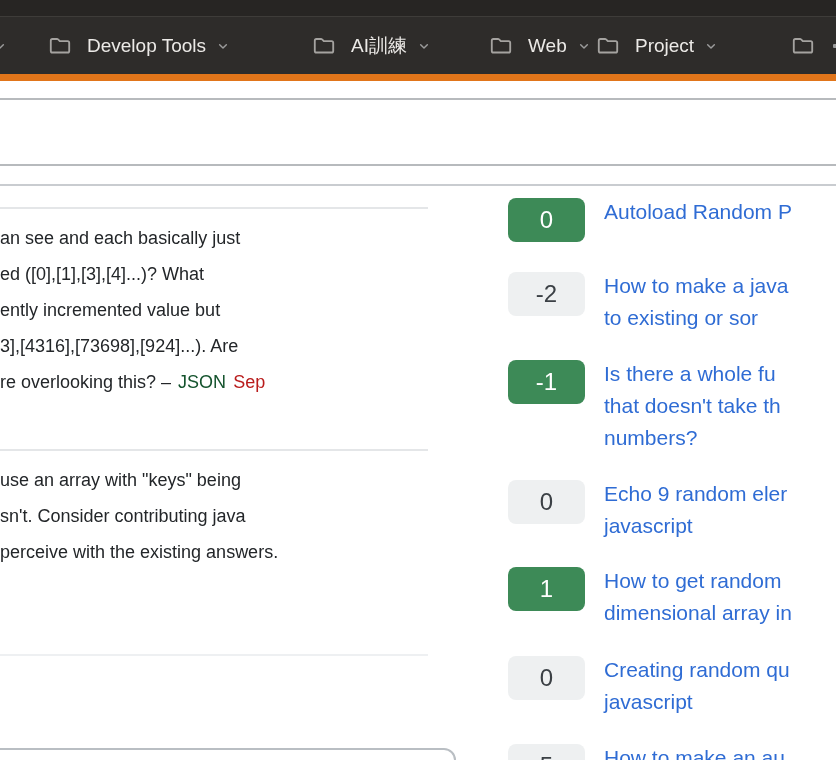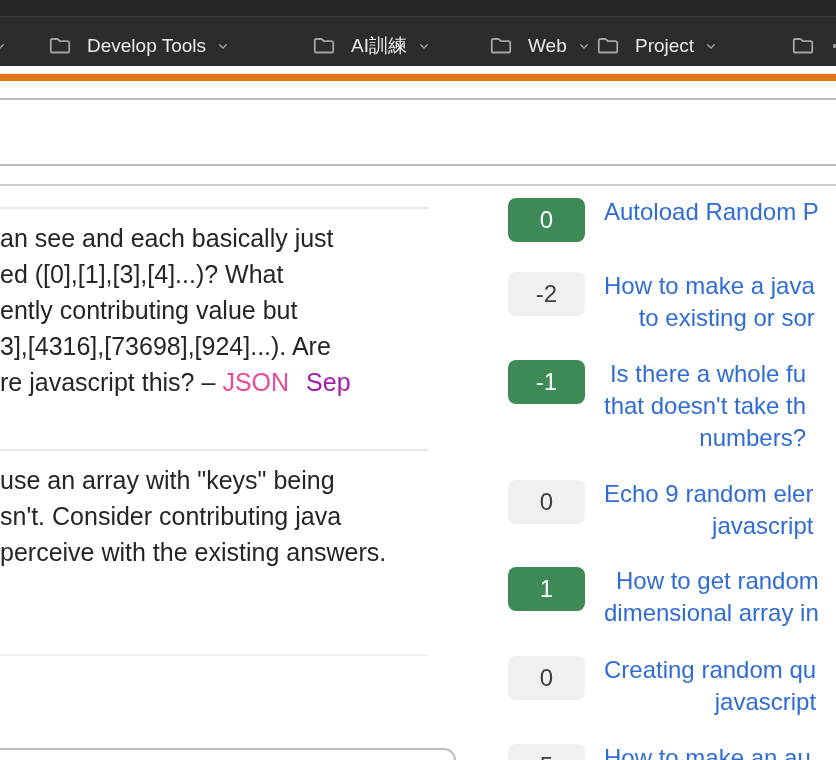--- a/index.html
+++ b/index.html
@@ -1,61 +1,61 @@
 <!DOCTYPE html>
 <html><head>
 <meta charset="utf-8">
 <style>
   * { margin:0; padding:0; box-sizing:border-box; }
   html,body { background:#fff; }
   body { font-family:"Liberation Sans","DejaVu Sans",sans-serif; }
   .screen { position:relative; width:836px; height:760px; overflow:hidden; background:#fff; }
 
   
-  .topbar { position:absolute; left:0; top:0; width:836px; height:66px; background:#2e2c2a; }
+  .topbar { position:absolute; left:0; top:0; width:836px; height:74px; background:#2e2c2a; }
   .titlebar-strip { position:absolute; left:0; top:0; width:836px; height:17px;
                     background:#272523; border-bottom:1px solid #3e3c39; }
   .bookmarks-bar { position:absolute; left:0; top:17px; width:836px; height:57px; }
   .bm-item { position:absolute; top:0; height:57px; display:flex; align-items:center; cursor:default; }
   .bm-label { color:#eceae7; font-size:19px; margin-left:12px; white-space:nowrap; }
   .bm-chevron { margin-left:9px; display:flex; }
   .folder-svg, .chev-svg { display:block; }
   .accent-bar { position:absolute; left:0; top:74px; width:836px; height:7px; background:#e1751a; }
 
   
   .hr { position:absolute; left:0; width:836px; }
   .hr-1 { top:98px;  height:2px; background:#b7babd; }
   .hr-2 { top:164px; height:2px; background:#b7babd; }
   .hr-3 { top:184px; height:2px; background:#c9ccd0; }
 
   
   .comment-divider { position:absolute; left:0; width:428px; height:2px; background:#e4e6e8; }
   .cd-1 { top:207px; }
   .cd-2 { top:449px; }
   .cd-3 { top:654px; background:#eef0f2; }
-  .comment { position:absolute; left:0; width:470px; color:#232629; font-size:25px; line-height:36px; }
+  .comment { position:absolute; left:0; width:470px; color:#232629; font-size:18px; line-height:36px; }
   .comment-1 { top:220px; }
   .comment-2 { top:462px; }
   .comment div { white-space:nowrap; }
-  .author-link { color:#ec4899; text-decoration:none; margin-left:7px; }
-  .muted { color:#a21caf; margin-left:17px;text-align:center; }
+  .author-link { color:#14532d; text-decoration:none; margin-left:7px; }
+  .muted { color:#b91c1c; margin-left:7px;text-align:center; }
 
   
   .editor-box { position:absolute; left:-26px; top:748px; width:482px; height:90px;
                 border:2px solid #b9bec3; border-radius:12px; background:#fff; }
 
   
   .related-row { position:absolute; left:508px; width:400px; }
   .badge { position:absolute; left:0; top:0; width:77px; height:44px; border-radius:8px;
            font-size:24px; display:flex; align-items:center; justify-content:center; }
   .badge-accepted { background:#3d8a57; color:#ffffff; }
   .badge-normal   { background:#eef0f1; color:#3b4045; }
   .row-lines { position:absolute; left:96px; top:-2px; }
-  .row-lines a { display:block; color:#2f6cd4; text-decoration:none; font-size:24px;
-                 line-height:32px; white-space:nowrap;text-align:right; }
+  .row-lines a { display:block; color:#2f6cd4; text-decoration:none; font-size:21px;
+                 line-height:32px; white-space:nowrap; }
 </style>
 </head>
 <body>
 
 <div class="screen">
 
   <div class="topbar">
     <div class="titlebar-strip"></div>
     <div class="bookmarks-bar">
 
@@ -136,23 +136,23 @@
   <div class="accent-bar"></div>
 
   <div class="hr hr-1"></div>
   <div class="hr hr-2"></div>
   <div class="hr hr-3"></div>
 
   <div class="comment-divider cd-1"></div>
   <div class="comment comment-1">
     <div>an see and each basically just</div>
     <div>ed ([0],[1],[3],[4]...)? What</div>
-    <div>ently contributing value but</div>
+    <div>ently incremented value but</div>
     <div>3],[4316],[73698],[924]...). Are</div>
-    <div><span>re javascript this? –</span><a href="#" class="author-link">JSON</a><span class="muted">Sep</span></div>
+    <div><span>re overlooking this? –</span><a href="#" class="author-link">JSON</a><span class="muted">Sep</span></div>
   </div>
 
   <div class="comment-divider cd-2"></div>
   <div class="comment comment-2">
     <div>use an array with "keys" being</div>
     <div>sn't. Consider contributing java</div>
     <div>perceive with the existing answers.</div>
   </div>
 
   <div class="comment-divider cd-3"></div>

